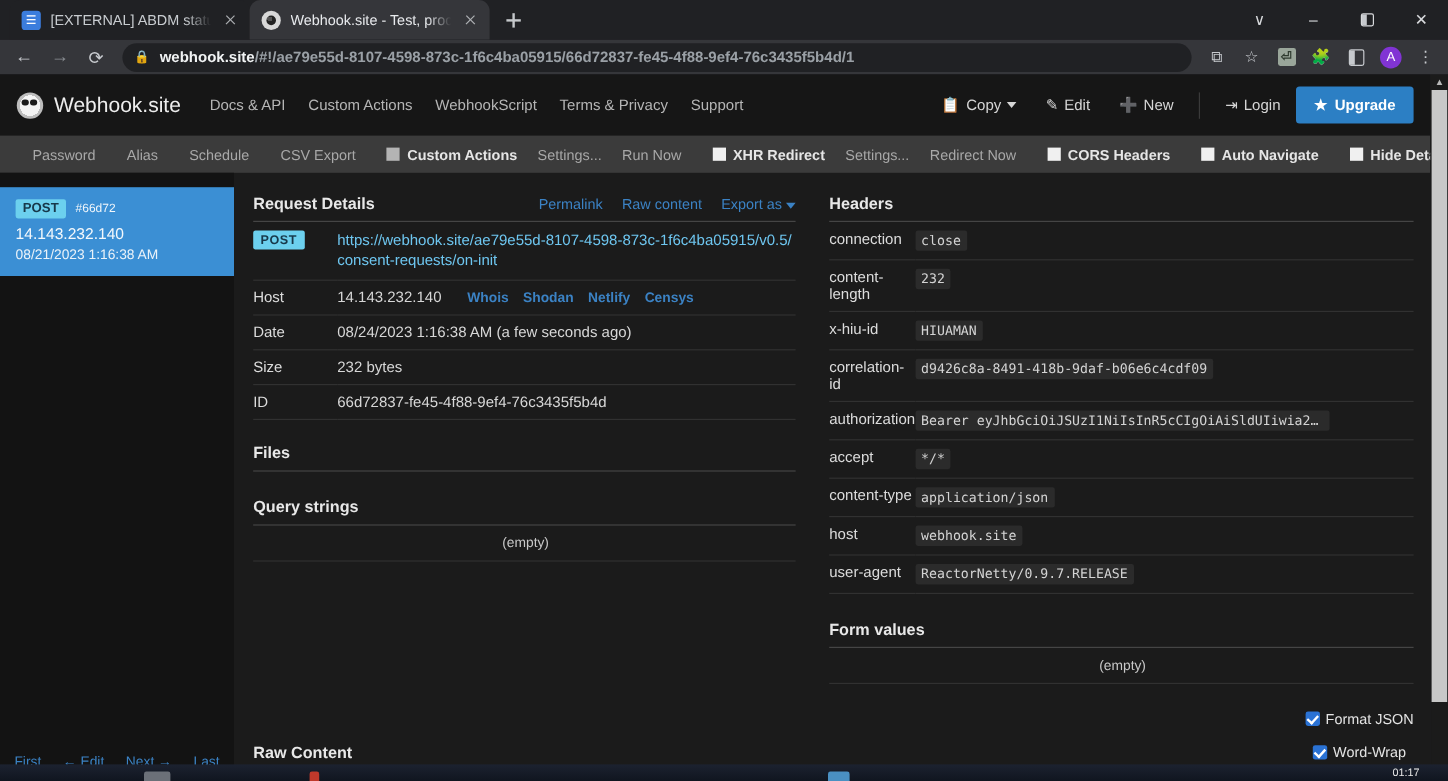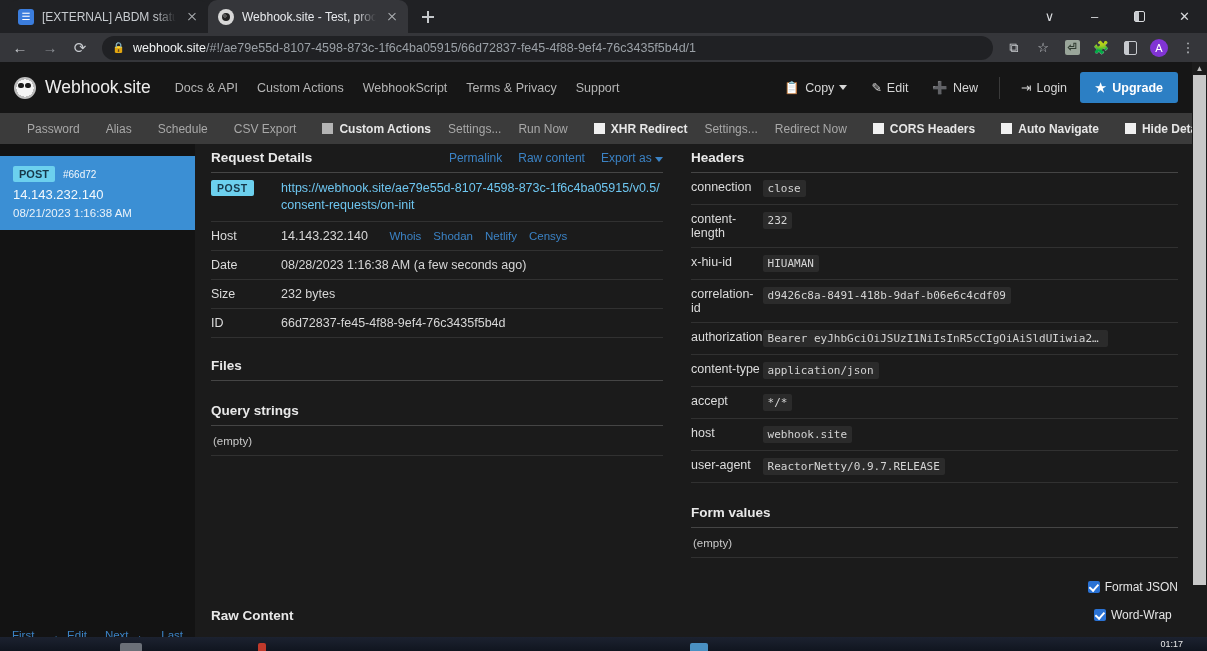--- a/index.html
+++ b/index.html
@@ -46,21 +46,21 @@
   .wc { width:45px; height:33px; display:flex; align-items:center; justify-content:center; color:#d8dadd; font-size:13px;}
 
   .toolbar { height:29px; background:#35363a; display:flex; align-items:center; padding:0 6px; gap:2px;}
   .navbtn { width:28px;height:26px; display:flex;align-items:center;justify-content:center; color:#c7cace; font-size:15px; border-radius:50%;}
   .navbtn.dim { color:#8b8f94; }
   .omnibox {
     flex:1; height:24px; background:#202124; border-radius:13px; display:flex; align-items:center;
     gap:8px; padding:0 10px; margin:0 6px; color:#dcdfe3; font-size:12.5px; min-width:0;
   }
   .omnibox .lock { font-size:10.5px; color:#9aa0a6; }
-  .urltext { white-space:nowrap; overflow:hidden; }
+  .urltext { white-space:nowrap; overflow:hidden;font-weight:bold; }
   .urltext .host { color:#f1f3f4; }
   .urltext .path { color:#9aa0a6; }
   .tb-icons { display:flex; align-items:center; gap:3px; }
   .tbi { width:26px;height:26px;display:flex;align-items:center;justify-content:center;color:#c7cace;font-size:13px;}
   .ext-green { width:15px;height:15px;background:#9aa69a; border-radius:2px; color:#2f3b2f; font-weight:bold; font-size:11px; display:flex;align-items:center;justify-content:center;}
   .avatar { width:18px;height:18px;border-radius:50%;background:#8134d4;color:#fff;font-size:11px;display:flex;align-items:center;justify-content:center;}
   .sq-icon { width:13px;height:14px;border:1.6px solid #c7cace;border-radius:2px;position:relative;}
   .sq-icon::after{content:"";position:absolute;left:0;top:0;bottom:0;width:4px;background:#c7cace;}
 
   
@@ -114,47 +114,47 @@
      display:flex;align-items:center;justify-content:center;margin-left:6px;}
   .req-item { background:#3b8fd4; padding:10px 13px 11px 13px; margin-top:12px;}
   .req-r1 { display:flex; align-items:center; gap:8px;}
   .req-method { background:#6cd0ee; color:#17384a; font-size:11px; font-weight:bold; padding:2px 6px; border-radius:2px;}
   .req-id { color:#f2f7fb; font-size:10px;}
   .req-ip { color:#f3f8fc; font-size:13px; margin-top:5px;}
   .req-date { color:#eaf2f9; font-size:11.5px; margin-top:5px;}
   .pager { position:absolute; left:0; bottom:10px; width:195px; display:flex; justify-content:center; gap:18px; }
   .pager a { color:#3b82c4; font-size:11.5px; text-decoration:none;}
 
-  .content { flex:1; padding:6px 14px 0 16px; overflow:hidden; }
+  .content { flex:1; padding:18px 14px 0 16px; overflow:hidden; }
   .cols { display:flex; gap:0; }
   .col-l { width:470px; flex:0 0 470px; padding-right:18px;}
   .col-r { flex:1; padding-left:10px;}
 
   .sec-head { display:flex; align-items:baseline; }
   .sec-title { color:#e8e8e8; font-size:13.5px; font-weight:bold; }
   .sec-links { margin-left:auto; display:flex; gap:16px; align-items:center;text-align:right;}
   .sec-links a { color:#3b82c4; font-size:12px; text-decoration:none; white-space:nowrap;}
   .rule { height:1px; background:#454545; margin-top:7px; }
 
   table.kv { width:100%; border-collapse:collapse; }
   table.kv td { padding:7px 0; vertical-align:top; border-bottom:1px solid #313131; font-size:12.5px; color:#d7d7d7;}
   table.kv td.k { width:70px; color:#dcdcdc;}
   table.kv tr:last-child td { border-bottom:1px solid #313131; }
   .mpill { background:#6cd0ee;color:#17384a;font-size:10.5px;font-weight:bold;padding:2px 6px;border-radius:2px;display:inline-block;letter-spacing:.5px;}
   .urlblue { color:#6ec6f0; font-size:12.5px; word-break:break-all; line-height:1.35; }
   .hostlinks { display:inline-flex; gap:12px; margin-left:18px; }
-  .hostlinks a { color:#3b82c4; font-size:11.5px; font-weight:normal; text-decoration:none;}
+  .hostlinks a { color:#3b82c4; font-size:11.5px; font-weight:bold; text-decoration:none;}
 
   .hdr-table td.k { width:120px; color:#dcdcdc; font-size:12.5px;}
   .hdr-table td.v { font-family:"DejaVu Sans Mono", monospace; font-size:11px; color:#d4d4d4;}
   .hdr-table td.v span.code { background:#2b2b2b; padding:2px 5px; border-radius:2px; display:inline-block;
       max-width:345px; overflow:hidden; text-overflow:ellipsis; white-space:nowrap; vertical-align:middle;}
 
   .subsec { margin-top:22px; }
-  .empty { color:#c9c9c9; font-size:11.5px; padding:9px 0 8px 2px; border-bottom:1px solid #313131;}
+  .empty { color:#c9c9c9; font-size:11.5px; padding:9px 0 8px 2px; border-bottom:1px solid #313131;text-align:center;}
 
   .files-sec { margin-top:20px; }
 
   .raw-wrap { margin-top:22px; }
   .raw-head { display:flex; align-items:center; }
   .raw-opts { margin-left:auto; display:flex; align-items:center; gap:14px;flex-direction:column; }
   .raw-opts label { color:#e4e4e4; font-size:12px; display:flex; align-items:center; gap:5px; }
   .cbx-blue { width:12px;height:12px;background:#2a72d4;border-radius:2px;position:relative;flex:0 0 12px;}
   .cbx-blue::after{content:"";position:absolute;left:3.6px;top:1.2px;width:3.5px;height:7px;border:solid #fff;border-width:0 2px 2px 0;transform:rotate(42deg);}
   .raw-opts a { color:#3b82c4; font-size:12px; text-decoration:none;}
@@ -354,21 +354,21 @@
                   <span class="hostlinks">
                     <a>Whois</a>
                     <a>Shodan</a>
                     <a>Netlify</a>
                     <a>Censys</a>
                   </span>
                 </td>
               </tr>
               <tr>
                 <td class="k">Date</td>
-                <td>08/28/2023 1:16:38 AM (a few seconds ago)</td>
+                <td>08/24/2023 1:16:38 AM (a few seconds ago)</td>
               </tr>
               <tr>
                 <td class="k">Size</td>
                 <td>232 bytes</td>
               </tr>
               <tr>
                 <td class="k">ID</td>
                 <td>66d72837-fe45-4f88-9ef4-76c3435f5b4d</td>
               </tr>
             </tbody>
@@ -405,26 +405,26 @@
               </tr>
               <tr>
                 <td class="k">correlation-id</td>
                 <td class="v"><span class="code">d9426c8a-8491-418b-9daf-b06e6c4cdf09</span></td>
               </tr>
               <tr>
                 <td class="k">authorization</td>
                 <td class="v"><span class="code">Bearer eyJhbGciOiJSUzI1NiIsInR5cCIgOiAiSldUIiwia2lkIiA6ICJB...</span></td>
               </tr>
               <tr>
+                <td class="k">accept</td>
+                <td class="v"><span class="code">*/*</span></td>
+              </tr>
+              <tr>
                 <td class="k">content-type</td>
                 <td class="v"><span class="code">application/json</span></td>
-              </tr>
-              <tr>
-                <td class="k">accept</td>
-                <td class="v"><span class="code">*/*</span></td>
               </tr>
               <tr>
                 <td class="k">host</td>
                 <td class="v"><span class="code">webhook.site</span></td>
               </tr>
               <tr>
                 <td class="k">user-agent</td>
                 <td class="v"><span class="code">ReactorNetty/0.9.7.RELEASE</span></td>
               </tr>
             </tbody>

